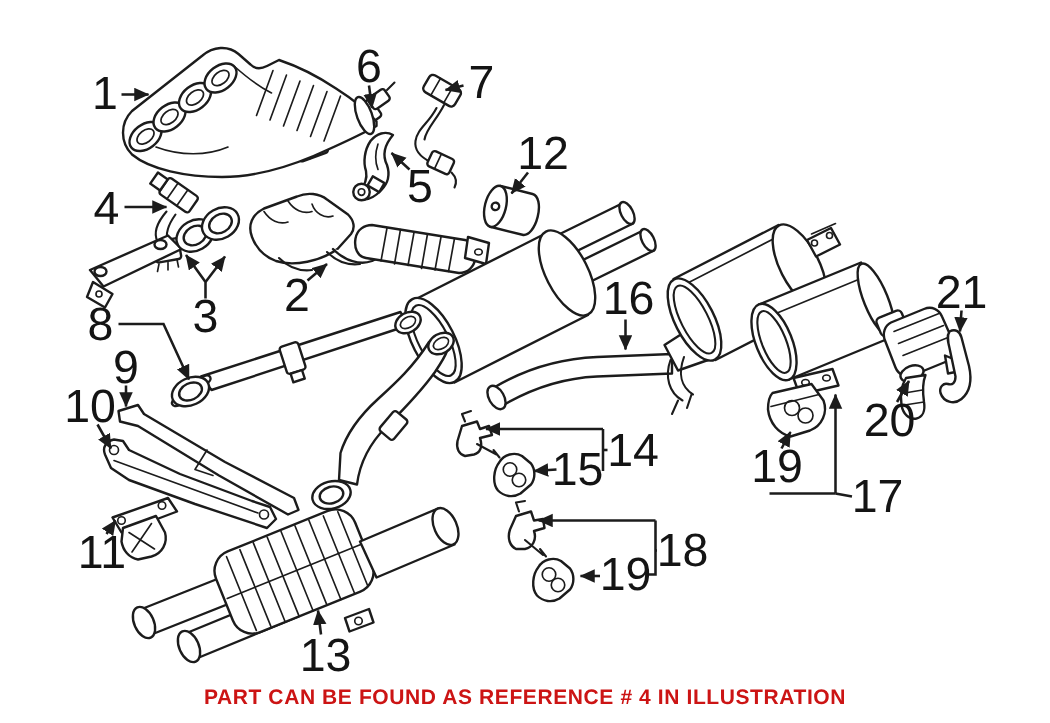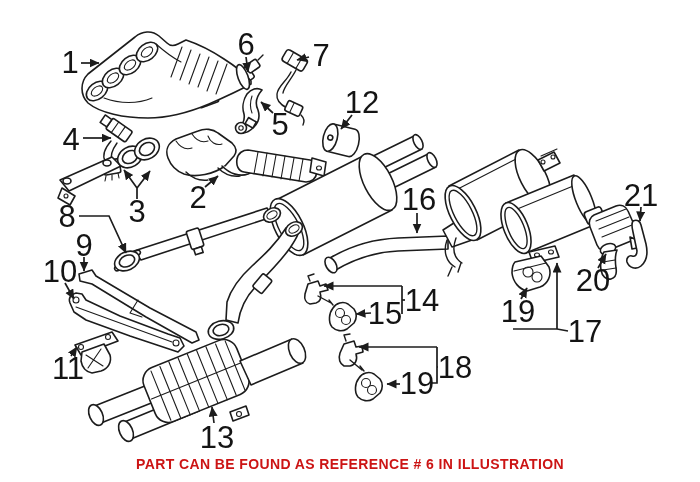--- a/index.html
+++ b/index.html
@@ -322,14 +322,14 @@
         <text x="518" y="311" class="callout-num">19</text>
         <polyline points="400,384 387,384" class="leader" marker-end="url(#arrowhead)"></polyline>
         <text x="417" y="383" class="callout-num">19</text>
         <polyline points="598,268 606,254" class="leader" marker-end="url(#arrowhead)"></polyline>
         <text x="593" y="280" class="callout-num">20</text>
         <polyline points="641,207 640,221" class="leader" marker-end="url(#arrowhead)"></polyline>
         <text x="641" y="195" class="callout-num">21</text>
       </g>
 </svg>
 
-<div id="caption">PART CAN BE FOUND AS REFERENCE # 6 IN ILLUSTRATION</div>
+<div id="caption">PART CAN BE FOUND AS REFERENCE # 4 IN ILLUSTRATION</div>
 </div>
 
 </body></html>

